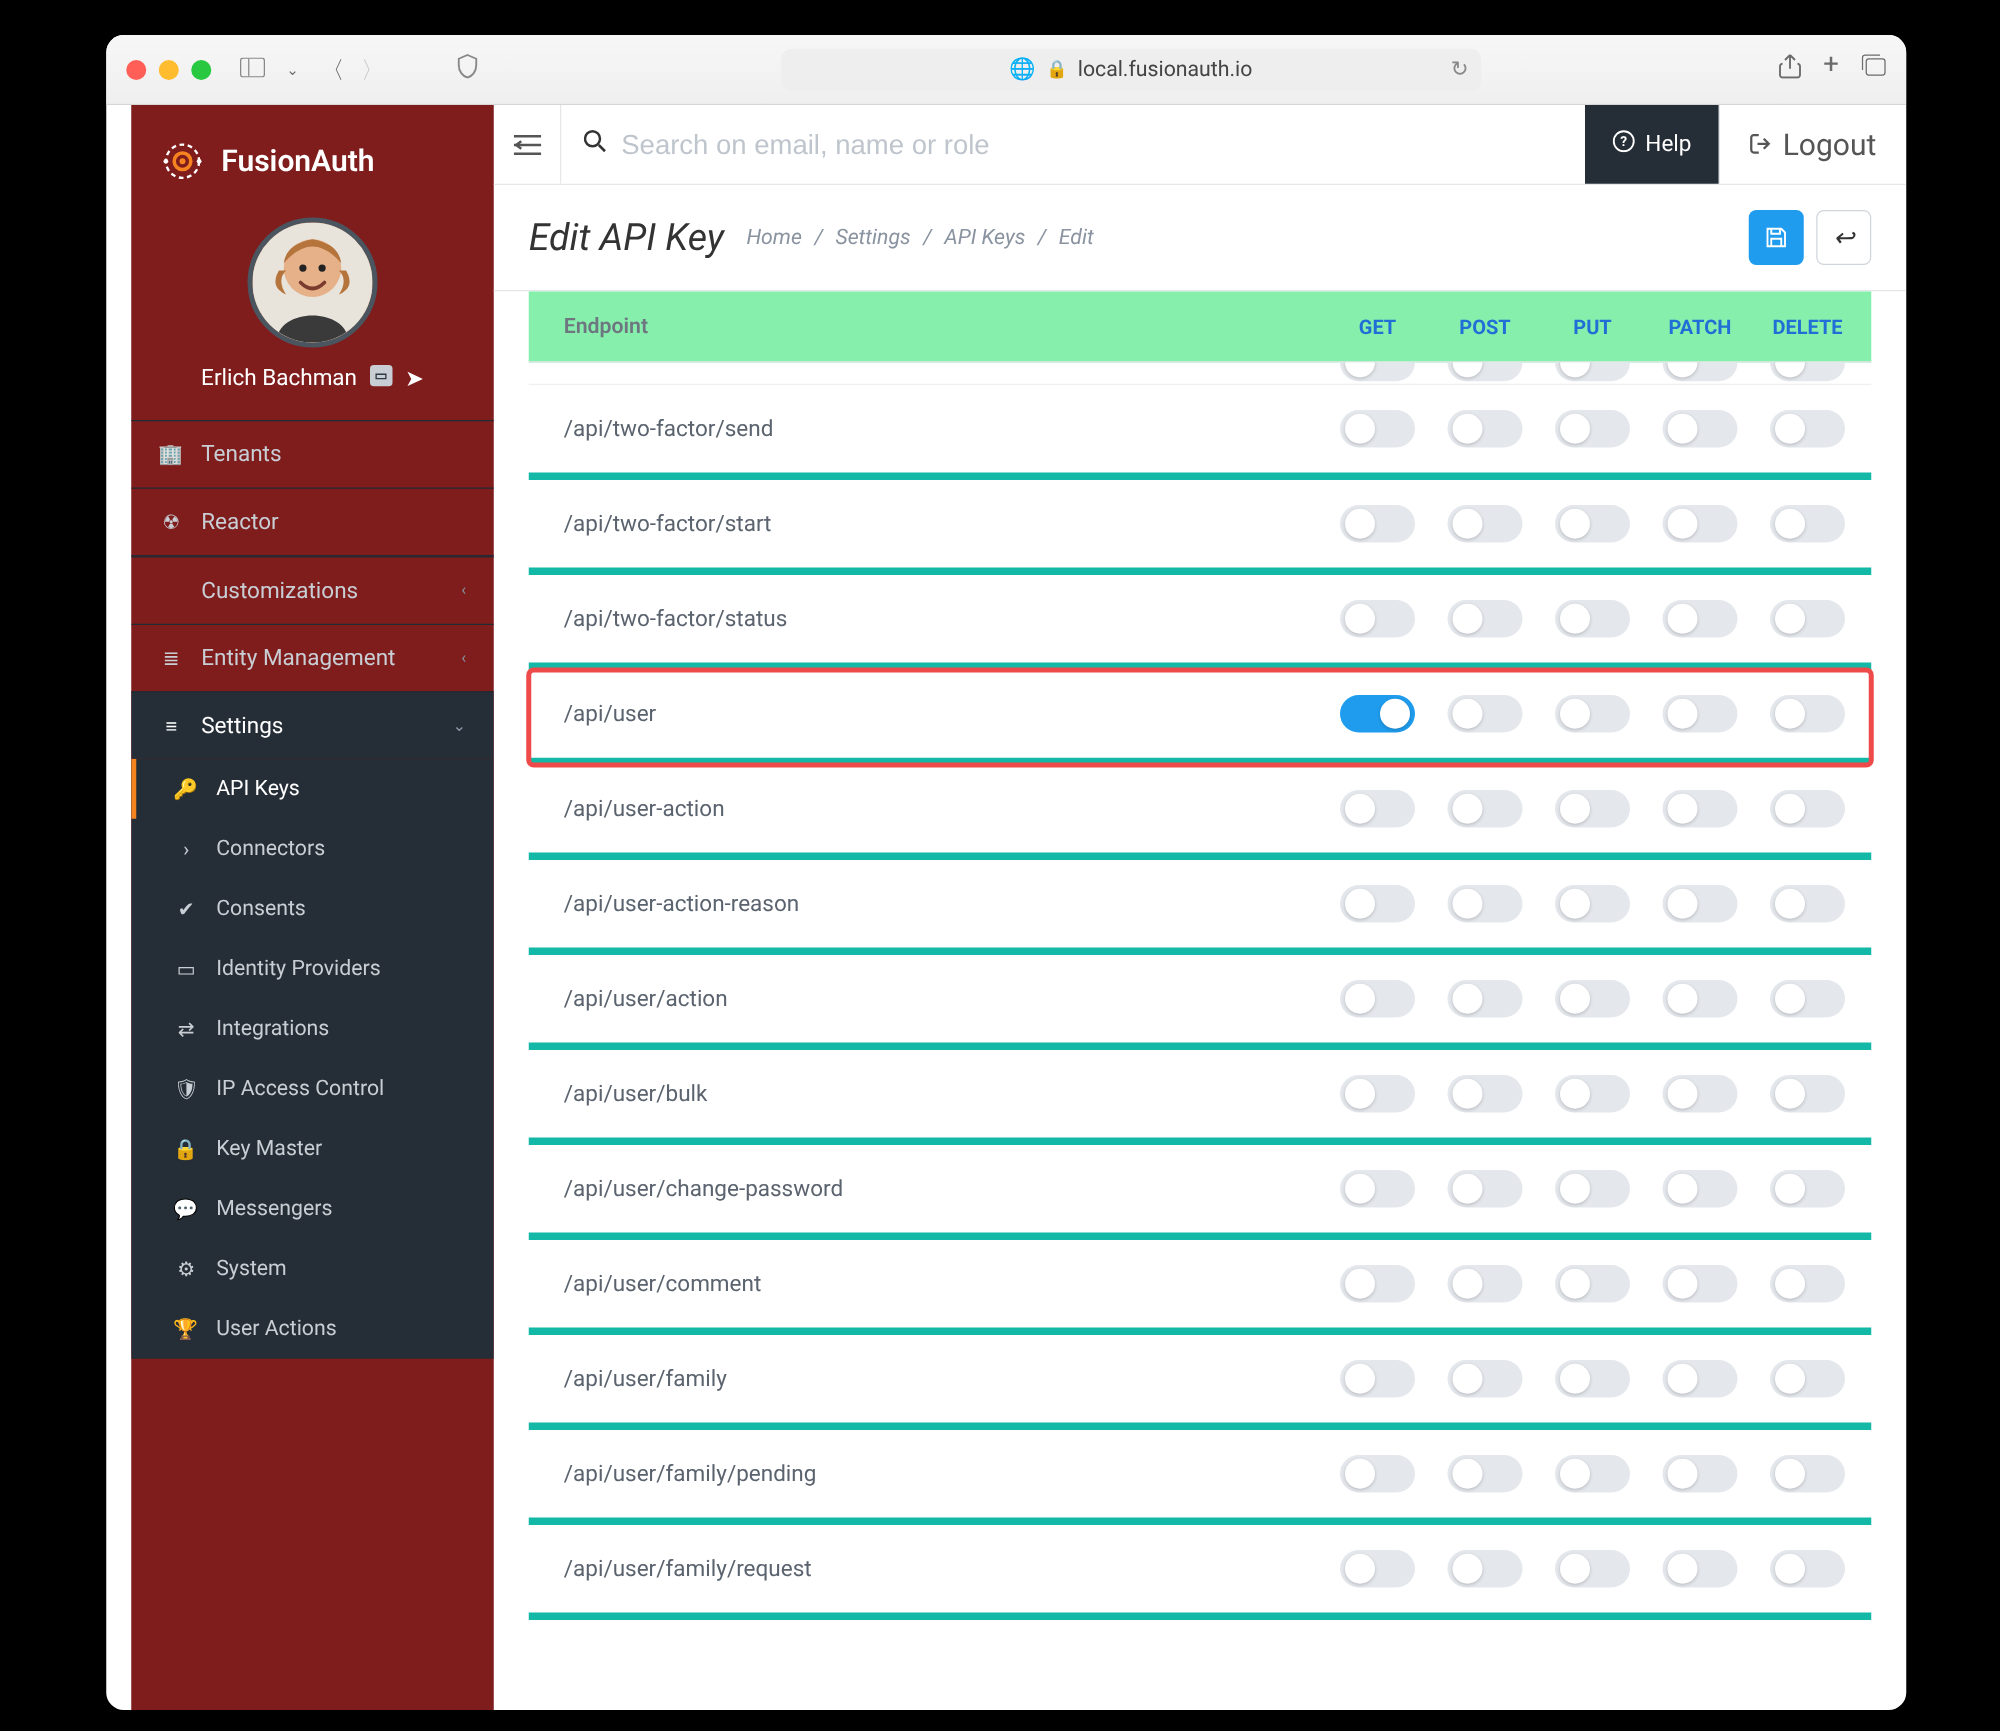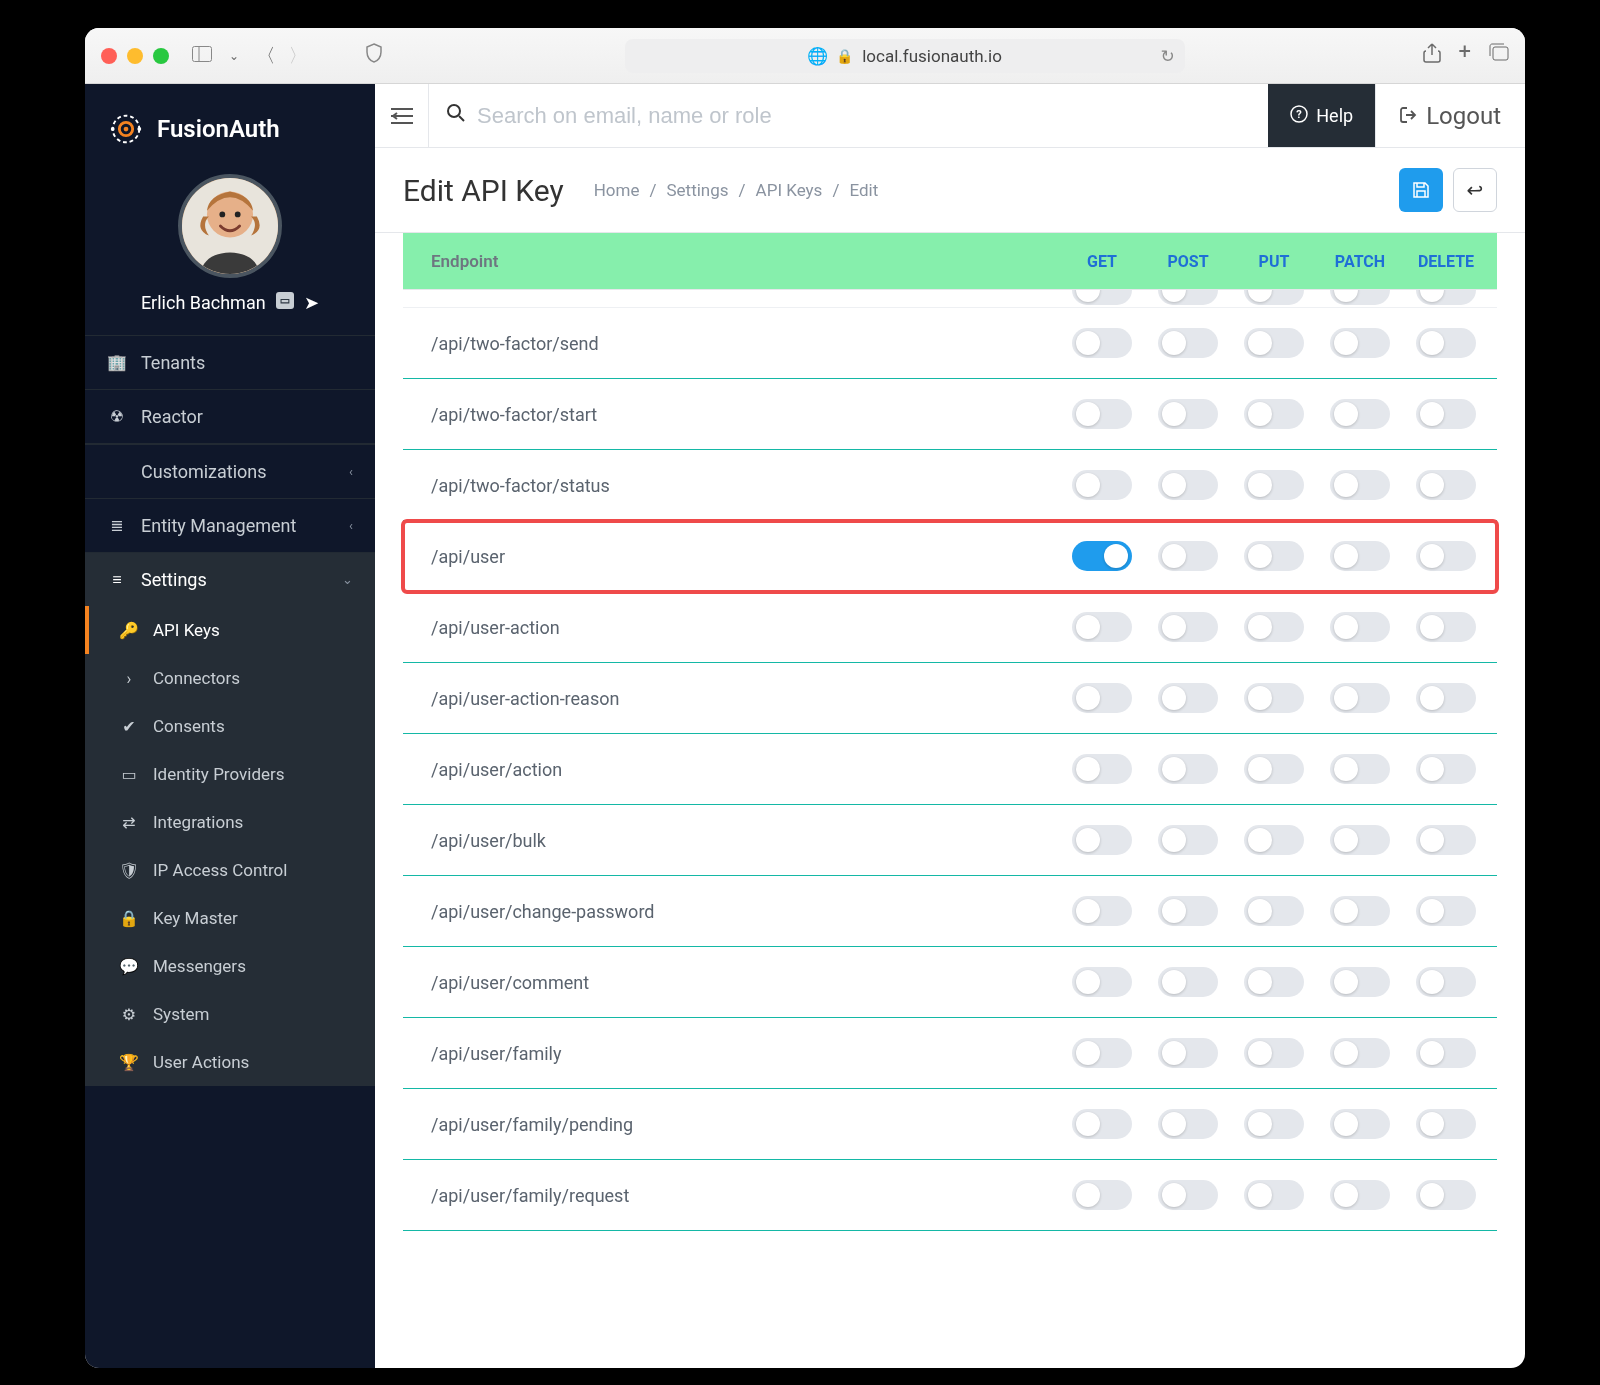--- a/index.html
+++ b/index.html
@@ -44,22 +44,22 @@
     width: 560px; height:34px; background:#eeeeef; border-radius:8px;
     display:flex; align-items:center; justify-content:center; gap:8px;
     color:#444; font-size:17px; position:relative;
   }
   .addr .lock{color:#888;font-size:14px;}
   .addr .refresh{position:absolute;right:10px;color:#888;}
   .chrome-right{display:flex;gap:18px;color:#6b6b6b;}
   
   .app { flex:1; display:flex; min-height:0;}
   .sidebar {
-    width: 290px; background:#0f172a; color:#c8ced4;
-    display:flex; flex-direction:column;
+    width: 290px; background:#7f1d1d; color:#c8ced4;
+    display:flex; flex-direction:column;margin-left:20px;
   }
   .logo {
     display:flex; align-items:center; gap:12px;
     padding: 26px 22px 18px;
   }
   .logo svg{flex-shrink:0;}
   .logo-text{color:#fff;font-size:24px;font-weight:600;}
   .profile{display:flex;flex-direction:column;align-items:center;padding:8px 0 22px;border-bottom:1px solid #222a33;}
   .avatar{width:104px;height:104px;border-radius:50%;border:4px solid #4a5560;overflow:hidden;background:#d8a070;position:relative;}
   .avatar svg{width:100%;height:100%;}
@@ -90,40 +90,40 @@
   }
   .collapse-btn{width:54px;height:100%;display:flex;align-items:center;justify-content:center;color:#555;border-right:1px solid #e5e7eb;font-size:20px;cursor:pointer;}
   .search-wrap{flex:1;display:flex;align-items:center;padding:0 18px;gap:12px;}
   .search-ico{color:#333;font-weight:700;}
   .search-input{border:none;outline:none;font-size:22px;flex:1;color:#333;}
   .search-input::placeholder{color:#bfc5cc;}
   .help-btn{background:#252d36;color:#fff;height:100%;padding:0 22px;display:flex;align-items:center;gap:8px;font-size:18px;cursor:pointer;}
   .logout-btn{color:#555;height:100%;padding:0 24px;display:flex;align-items:center;gap:8px;font-size:24px;border-left:1px solid #e5e7eb;cursor:pointer;}
   .page-head{
     padding:20px 28px;border-bottom:1px solid #e5e7eb;
-    display:flex;align-items:center;gap:30px;
+    display:flex;align-items:center;gap:18px;font-style:italic;
   }
   .page-title{font-size:30px;color:#333;font-weight:400;}
   .crumbs{display:flex;gap:10px;color:#8a93a0;font-size:17px;align-items:center;}
   .crumbs span{color:#8a93a0;}
   .head-actions{margin-left:auto;display:flex;gap:10px;}
   .btn{width:44px;height:44px;border-radius:6px;display:flex;align-items:center;justify-content:center;font-size:18px;cursor:pointer;}
   .btn.primary{background:#1f9ced;color:#fff;}
   .btn.secondary{background:#fff;border:1px solid #d0d5dc;color:#333;}
   .content{flex:1;overflow:auto;padding:0 28px;}
   .thead{
     display:flex;align-items:center;
     padding:18px 8px 18px 28px;border-bottom:1px solid #e5e7eb;
     position:sticky;top:0;background:#86efac;
   }
   .th-endpoint{flex:1;color:#6e7680;font-weight:600;font-size:17px;}
   .th-col{width:86px;text-align:center;color:#1f6fd6;font-weight:700;font-size:16px;}
   .row{
     display:flex;align-items:center;
-    padding:20px 8px 20px 28px;border-bottom:1px solid #14b8a6;
+    padding:20px 8px 20px 28px;border-bottom:6px solid #14b8a6;
     position:relative;
   }
   .row.hl{outline:4px solid #ef4a4a;outline-offset:-2px;border-radius:4px;}
   .ep{flex:1;color:#5a636e;font-size:18px;}
   .tcol{width:86px;display:flex;justify-content:center;}
   .toggle{
     width:60px;height:30px;border-radius:30px;background:#e4e7ec;position:relative;cursor:pointer;
   }
   .toggle .knob{
     position:absolute;width:24px;height:24px;border-radius:50%;background:#fff;

